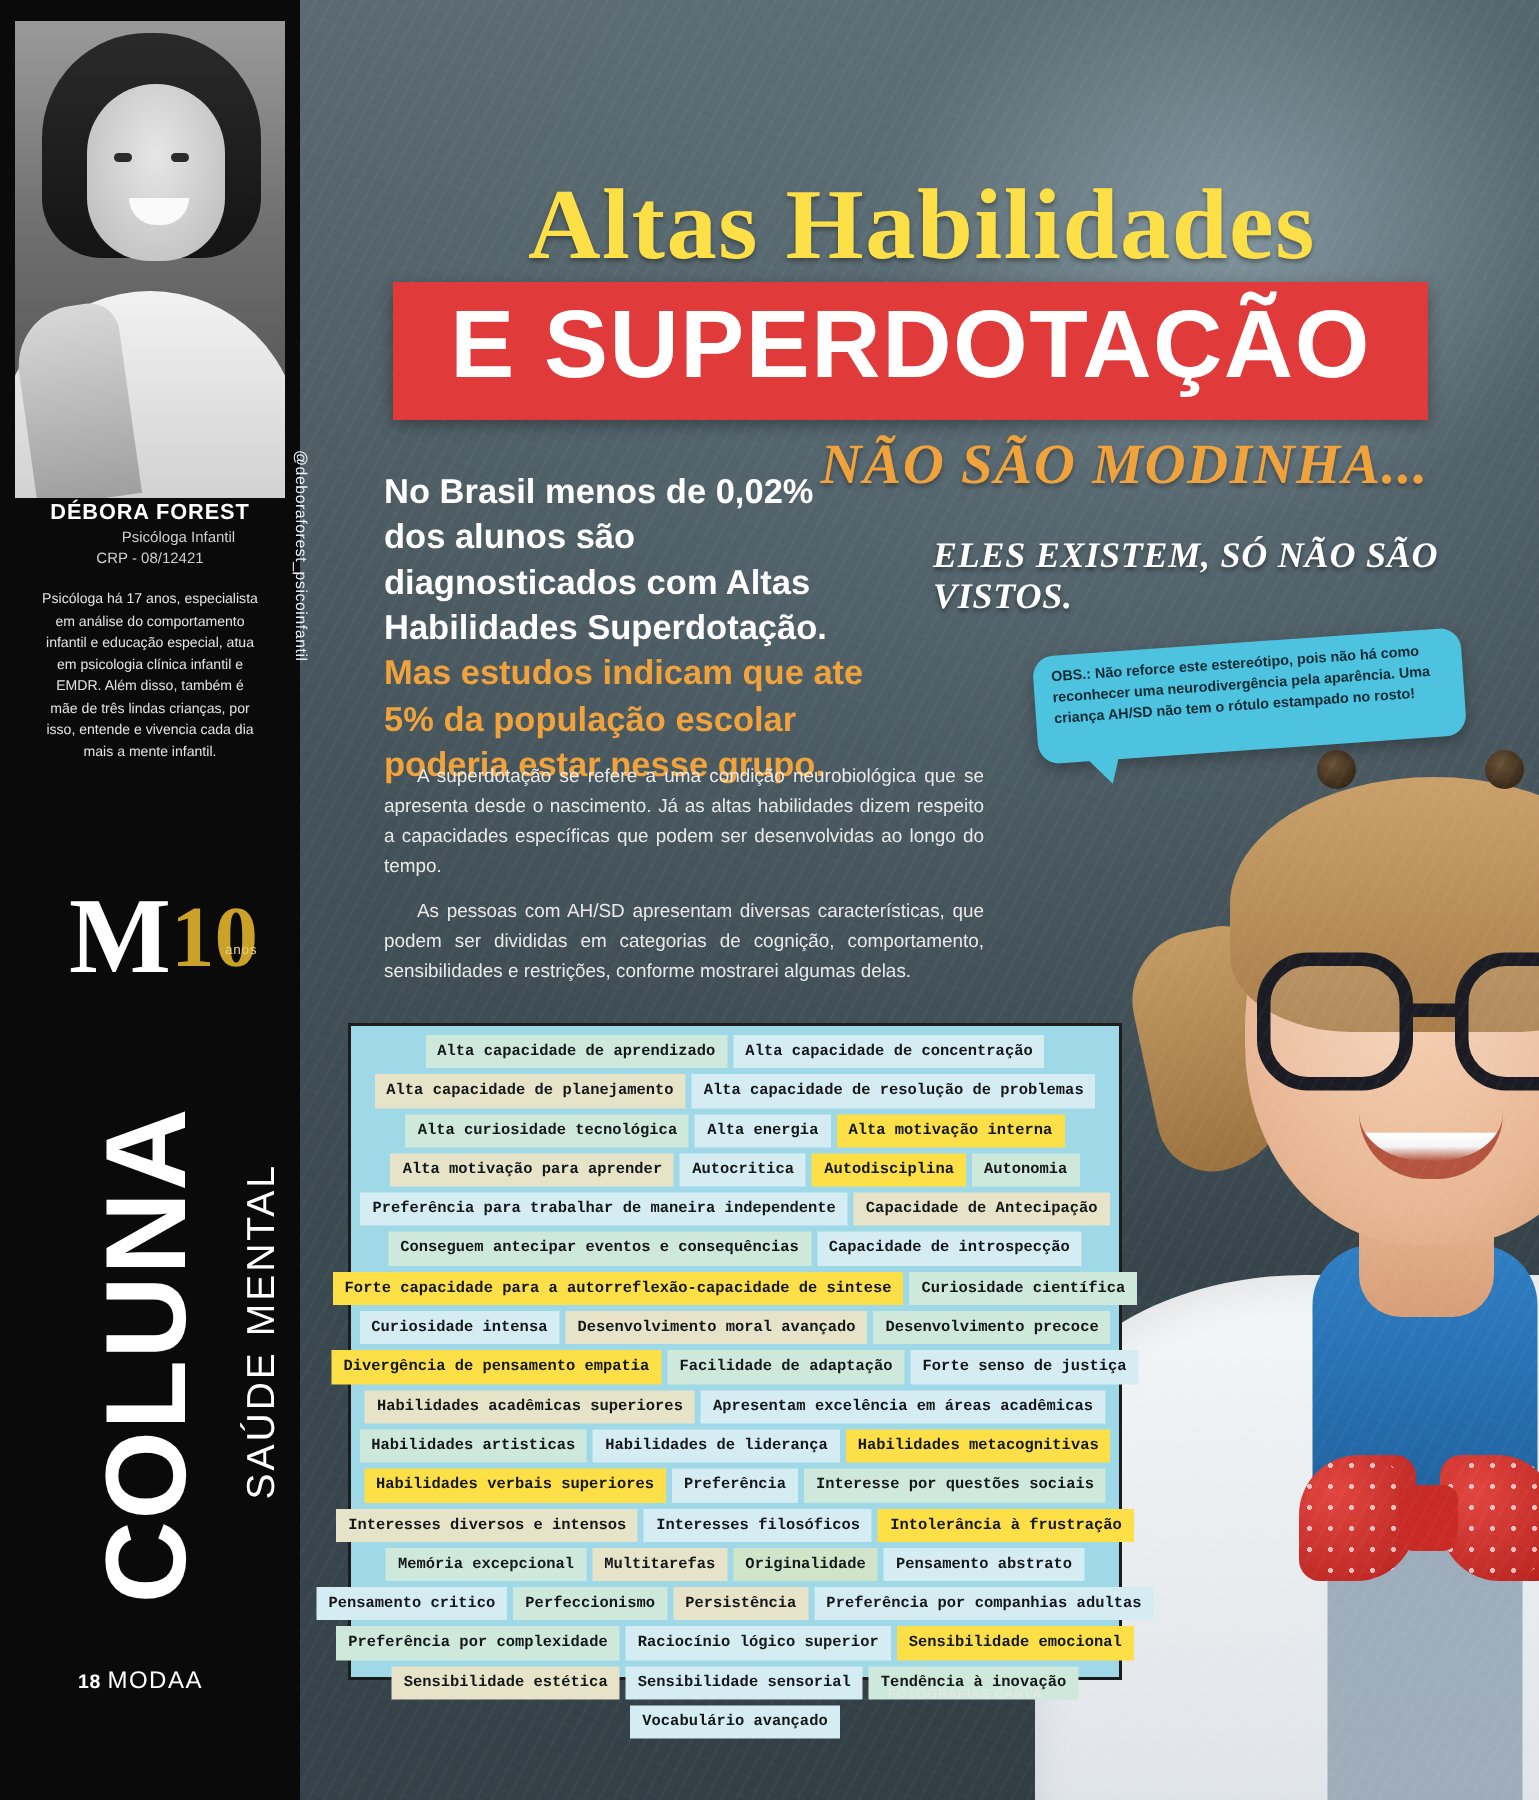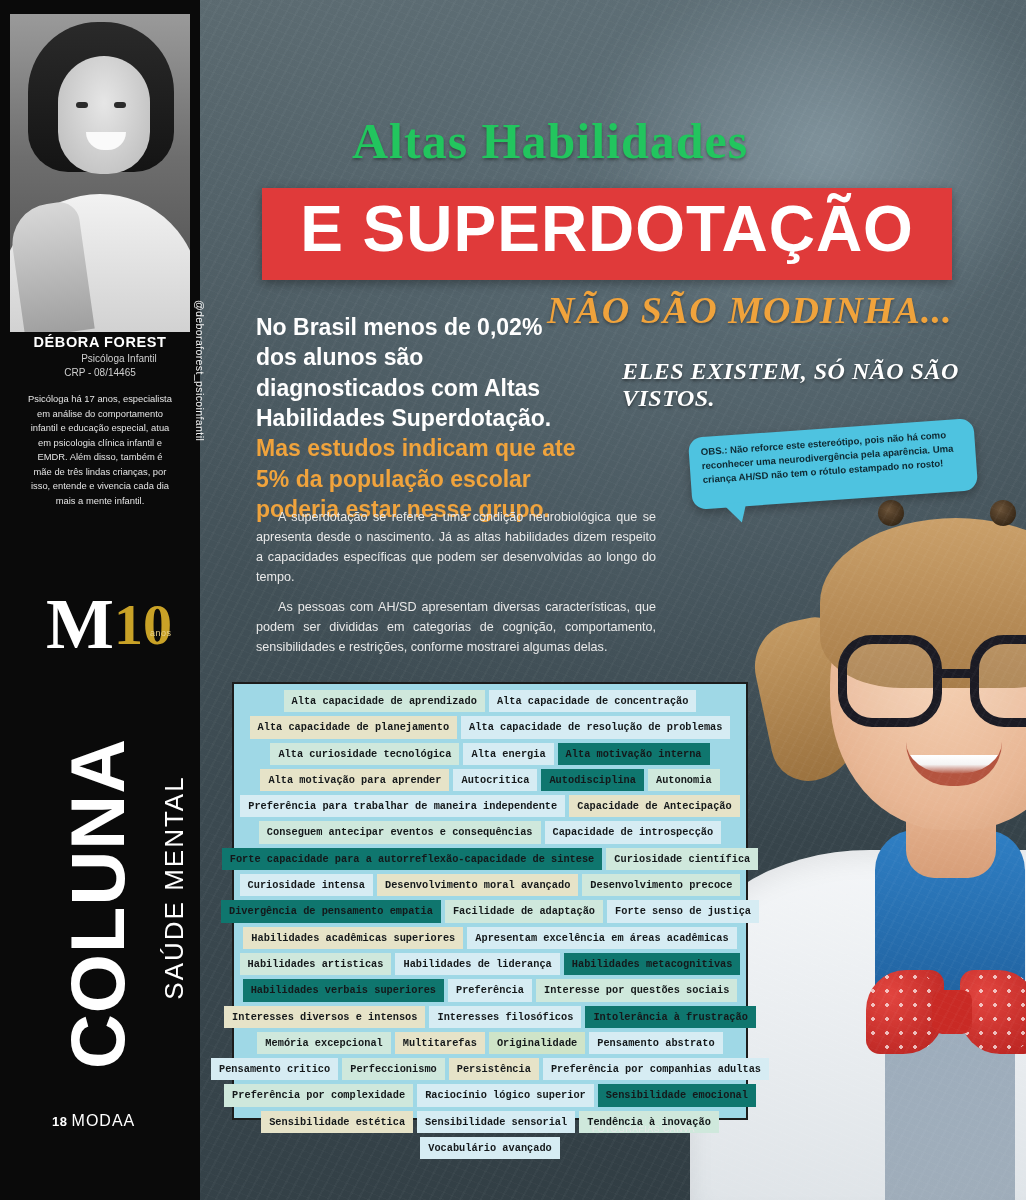--- a/index.html
+++ b/index.html
@@ -221,21 +221,21 @@
   .pagenum {
     position:absolute; left: 52px; top: 1112px; color:#fff;
     font-size: 13px; font-weight:700; letter-spacing:.5px;
   }
   .pagenum .brand{ font-size: 16px; font-weight:400; letter-spacing:1px; }
 
   
   .h-blue {
     position:absolute; left: 352px; top: 112px;
     font-family:"Liberation Serif", serif;
-    font-size: 50px; font-weight: 700; color:#22c55e; letter-spacing: 1px;
+    font-size: 67px; font-weight: 700; color:#fde047; letter-spacing: 1px;
     text-shadow: 0 2px 3px rgba(0,0,0,.35);
   }
   .h-red {
     position:absolute; left: 262px; top: 188px; width: 690px; height: 92px;
     background:#e03a3a;
     box-shadow: 0 3px 10px rgba(0,0,0,.35);
   }
   .h-red span {
     position:absolute; left: 0; top: 4px; width: 690px; text-align:center;
     font-size: 64px; font-weight: 800; color:#fff; letter-spacing: 1px;
@@ -303,21 +303,21 @@
     font-size: 10.3px; line-height: 1;
     padding: 6px 8px;
     color:#14181a;
     white-space: nowrap;
     text-align:center;
     font-weight: 600;
   }
   .c-mint  { background:#cfe8dc; }
   .c-sand  { background:#e6e3c8; }
   .c-ice   { background:#d6ecf3; }
-  .c-blue  { background:#0f766e; }
+  .c-blue  { background:#fde047; }
   .c-green { background:#cfe4c8; }
 
   .credit {
     position:absolute; left: 592px; top: 1124px;
     font-size: 8.6px; color:#e8e8e8; letter-spacing:.6px;
   }
 </style>
 </head>
 <body>
 
@@ -470,21 +470,21 @@
       <div class="p-arm"></div>
       <div class="p-hair"></div>
       <div class="p-face"></div>
       <div class="p-eye l"></div>
       <div class="p-eye r"></div>
       <div class="p-smile"></div>
     </div>
 
     <div class="sb-name">DÉBORA FOREST</div>
     <div class="sb-role">Psicóloga Infantil</div>
-    <div class="sb-crp">CRP - 08/14465</div>
+    <div class="sb-crp">CRP - 08/12421</div>
     <div class="sb-bio">Psicóloga há 17 anos, especialista em análise do comportamento infantil e educação especial, atua em psicologia clínica infantil e EMDR. Além disso, também é mãe de três lindas crianças, por isso, entende e vivencia cada dia mais a mente infantil.</div>
     <div class="sb-handle">@deboraforest_psicoinfantil</div>
 
     <div class="logo">
       <div class="m">M</div>
       <div class="ten">10</div>
       <div class="anos">anos</div>
     </div>
 
     <div class="coluna">

